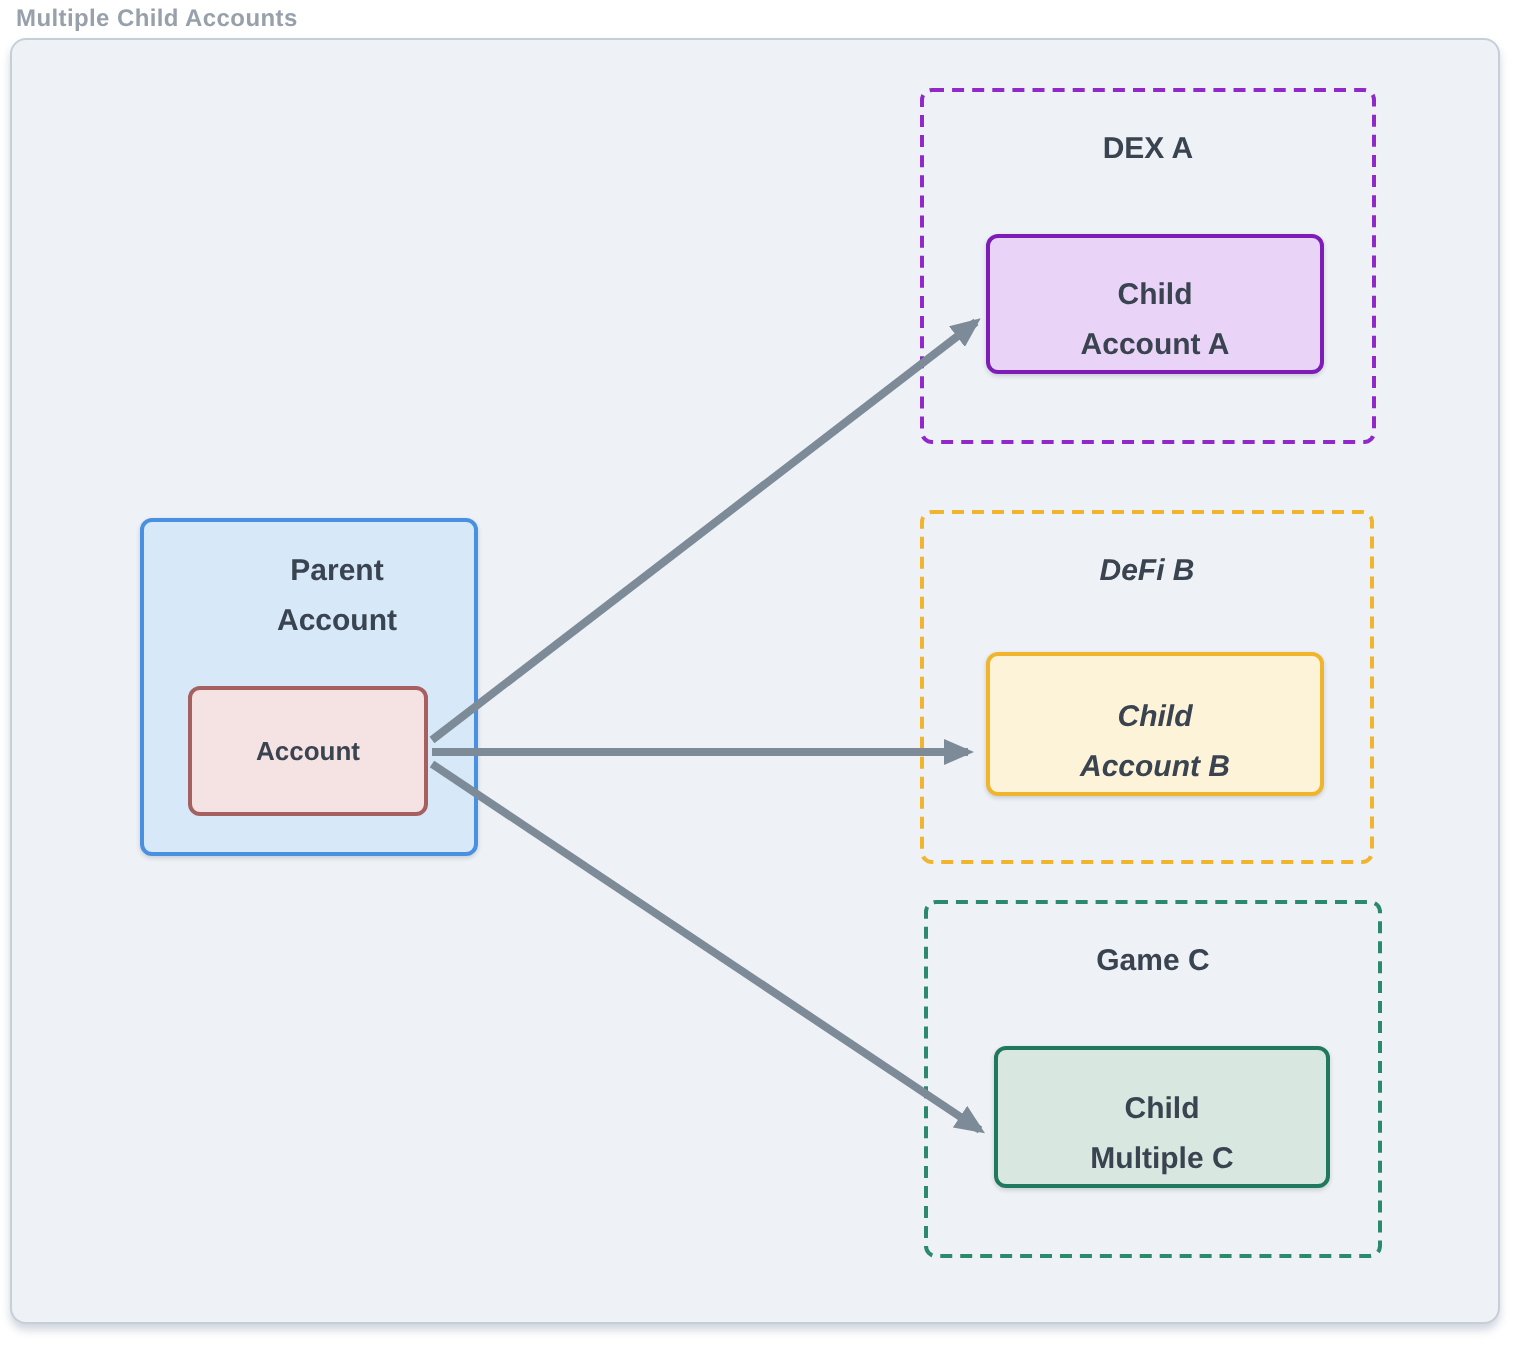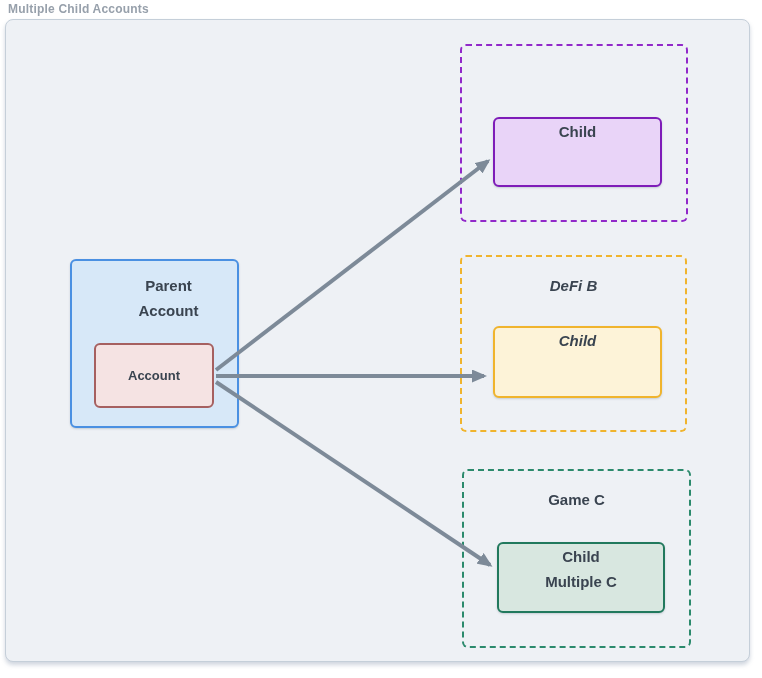--- a/index.html
+++ b/index.html
@@ -83,31 +83,31 @@
     width: 228px; height: 178px;
     border: 2px dashed #9128c9;
   }
   .group-b {
     left: 454px; top: 235px;
     width: 227px; height: 177px;
     border: 2px dashed #f0b42d;
     font-style: italic;
   }
   .group-c {
-    left: 456px; top: 449px;
+    left: 456px; top: 430px;
     width: 229px; height: 179px;
     border: 2px dashed #2b8a6c;
   }
   .child-box {
     position: absolute;
     border-radius: 6px;
     box-shadow: 0 1px 2px rgba(60,80,100,0.22);
     display: flex;
     flex-direction: column;
-    justify-content: flex-start;
+    justify-content: flex-end;
   }
   .child-a {
     left: 31px; top: 71px;
     width: 169px; height: 70px;
     background: #e9d4f8;
     border: 2px solid #7e1cb8;
   }
   .child-b {
     left: 31px; top: 69px;
     width: 169px; height: 72px;
@@ -149,32 +149,35 @@
         <div>Account</div>
       </div>
       <div class="capability-box">
         <div class="node-text">
           <div>Account</div>
         </div>
       </div>
     </div>
 
     <div class="group group-a">
+      <div class="group-label">DEX A</div>
       <div class="child-box child-a">
         <div class="node-text">
           <div>Child</div>
+          <div>Account A</div>
         </div>
       </div>
     </div>
 
     <div class="group group-b">
       <div class="group-label">DeFi B</div>
       <div class="child-box child-b">
         <div class="node-text">
           <div>Child</div>
+          <div>Account B</div>
         </div>
       </div>
     </div>
 
     <div class="group group-c">
       <div class="group-label">Game C</div>
       <div class="child-box child-c">
         <div class="node-text">
           <div>Child</div>
           <div>Multiple C</div>

